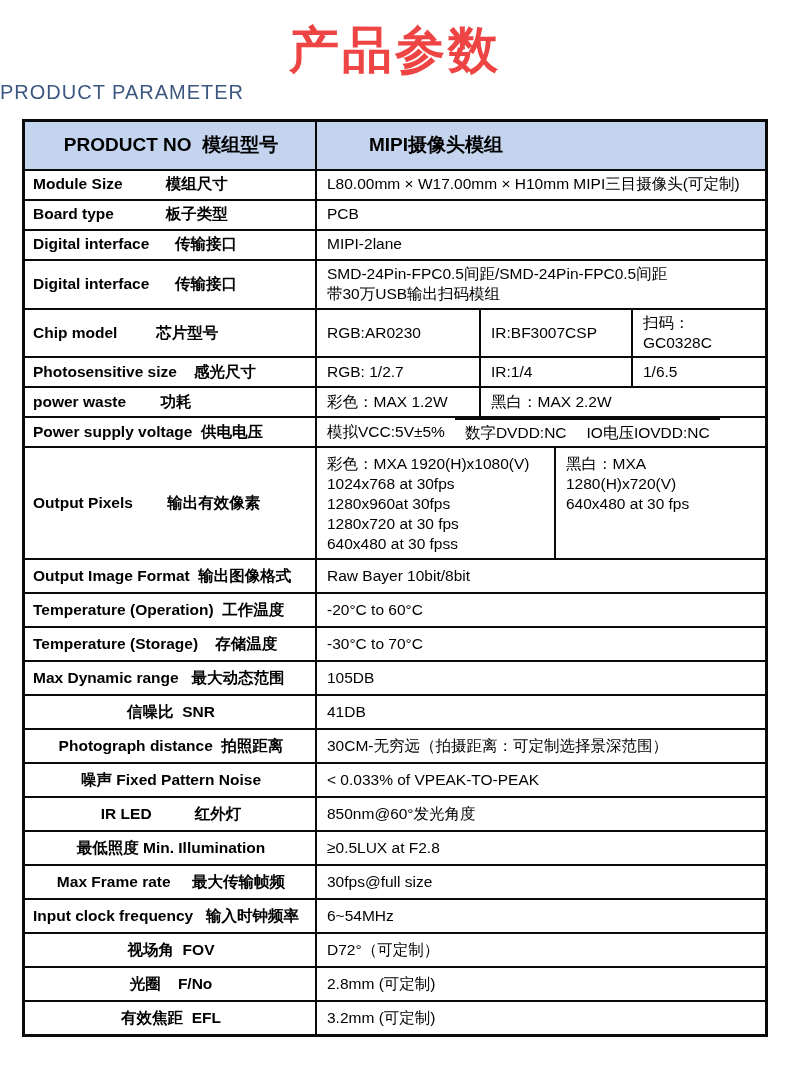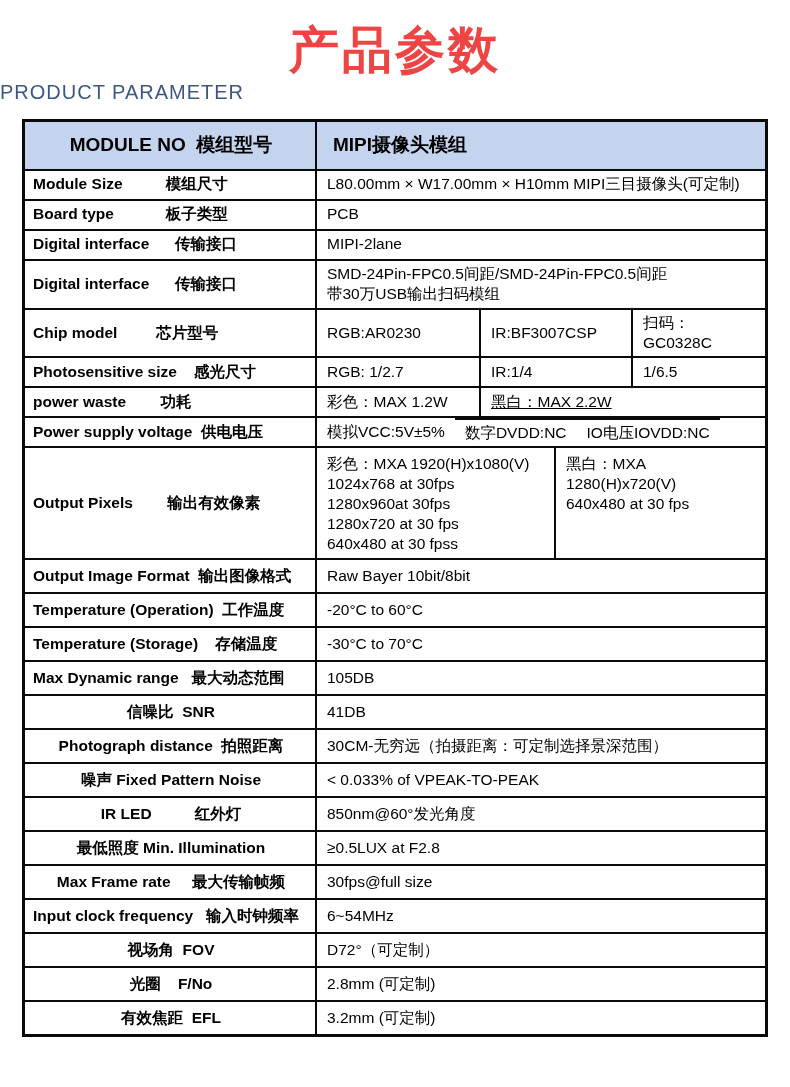--- a/index.html
+++ b/index.html
@@ -66,58 +66,58 @@
     border-left:2px solid #0a0a0a;
     font-size:15.5px; line-height:1.3;
     white-space:pre-wrap;
   }
   .vals .v:first-child { border-left:none;border-radius:16px; }
   .vals.top .v { align-items:flex-start; padding-top:6px; }
   .v.w1 { flex:0 0 162px; }
   .v.w2 { flex:0 0 152px; }
   .v.w3 { flex:1; }
   .v.wp1 { flex:0 0 162px; }
-  .v.wp2 { flex:1;text-decoration:underline; }
+  .v.wp2 { flex:1; }
   .v.wo1 { flex:0 0 237px; }
   .v.wo2 { flex:1; }
 
   .stack { flex:1; display:flex; flex-direction:row; }
   .stack .s {
     border-top:2px solid #0a0a0a;
     padding:3px 10px;
     min-height:20px;
     display:flex; align-items:center;
     font-size:15.5px; line-height:1.3;
     white-space:pre-wrap;
   }
   .stack .s:first-child { border-top:none; }
 
   .header-row { background:#c4d4ef; min-height:47px; }
   .header-row .lab {
     font-size:19px; justify-content:center; text-align:center;
     border-right-width:2px;
   }
-  .header-row .val { font-size:19px; font-weight:bold; padding-left:16px; }
+  .header-row .val { font-size:19px; font-weight:bold; padding-left:16px;margin-left:36px; }
 
   .h47 { min-height:47px; }
   .h32 { min-height:32px; }
   .vals.hout { min-height:110px; }
 </style>
 </head>
 <body>
 
 <div class="sheet">
 
   <h1 class="title">产品参数</h1>
   <div class="subtitle">PRODUCT PARAMETER</div>
 
   <div class="ptable">
 
     <div class="row header-row">
-      <div class="lab">MODULE NO  模组型号</div>
+      <div class="lab">PRODUCT NO  模组型号</div>
       <div class="val">MIPI摄像头模组</div>
     </div>
 
     <div class="row">
       <div class="lab">Module Size          模组尺寸</div>
       <div class="val">L80.00mm × W17.00mm × H10mm MIPI三目摄像头(可定制)</div>
     </div>
 
     <div class="row">
       <div class="lab">Board type            板子类型</div>

